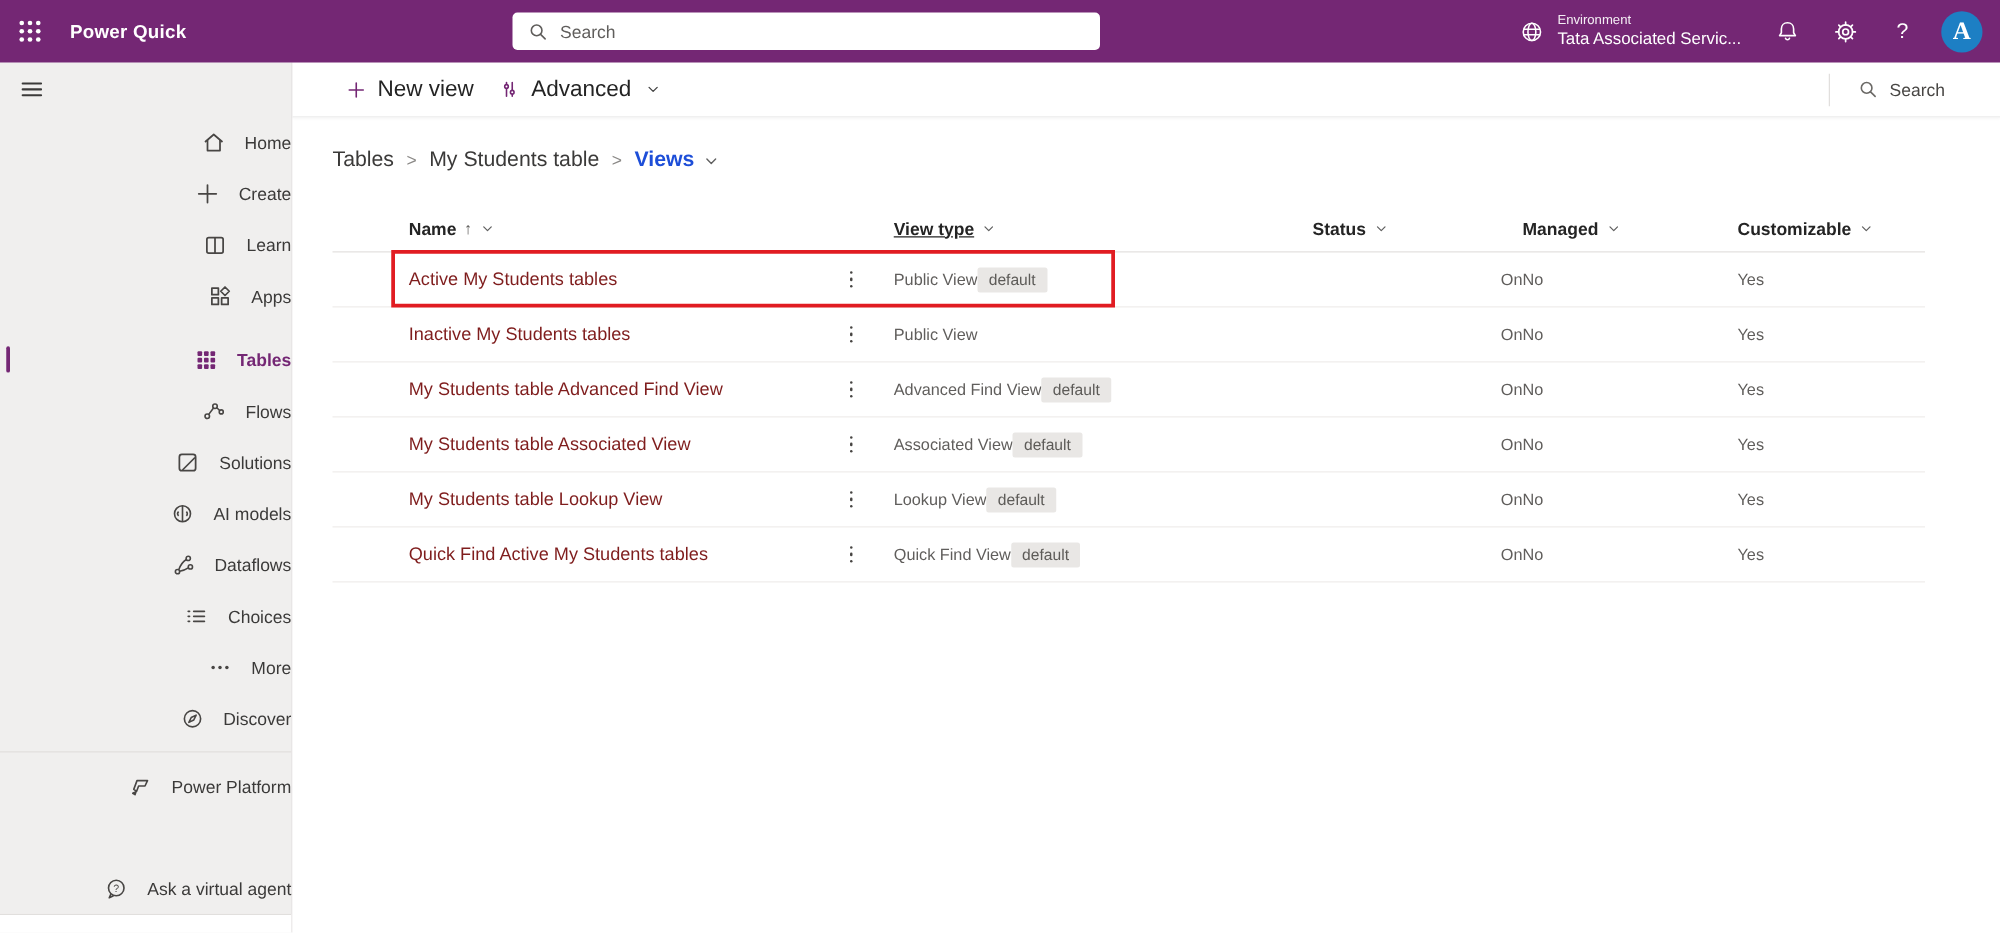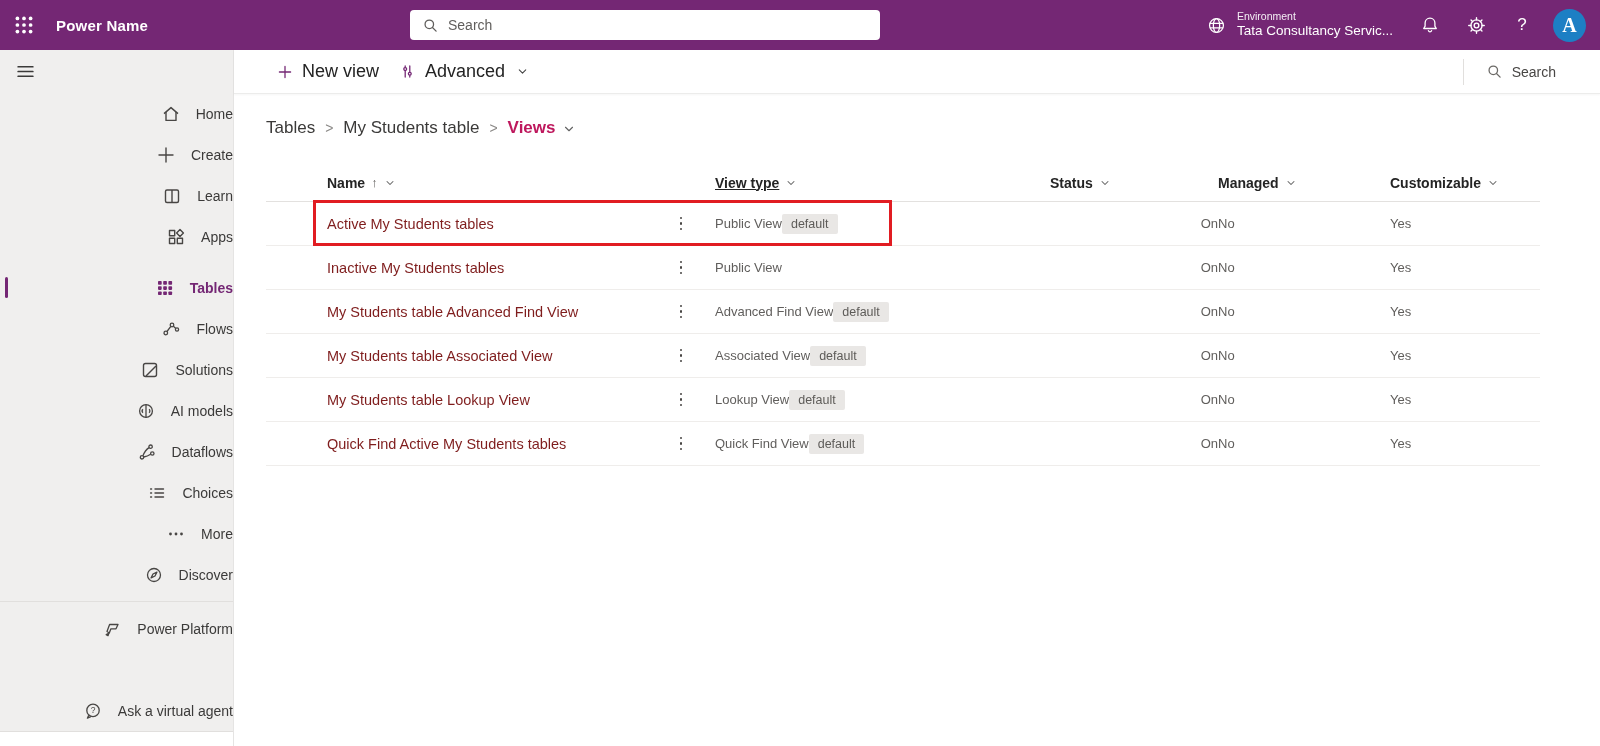--- a/index.html
+++ b/index.html
@@ -55,21 +55,21 @@
   .cmd-chevron{color:#424242;display:flex;margin-left:2px;}
   .cmd-right{margin-left:auto;display:flex;align-items:center;gap:14px;}
   .cmd-vdivider{width:1px;height:26px;background:#e1dfdd;}
   .cmd-search{display:flex;align-items:center;gap:9px;font-size:14px;color:#484644;cursor:pointer;padding:0 26px 0 8px;}
   .cmd-search .sic{color:#6b6966;display:flex;}
 
   .content{padding:24px 0 0 32px;flex:1;}
   .breadcrumb{display:flex;align-items:center;gap:10px;font-size:17px;color:#3b3a39;}
   .crumb{cursor:pointer;}
   .crumb-sep{color:#8a8886;font-size:14px;}
-  .crumb-last{font-weight:700;color:#be185d;display:flex;align-items:center;gap:7px;cursor:pointer;}
+  .crumb-last{font-weight:700;color:#1d4ed8;display:flex;align-items:center;gap:7px;cursor:pointer;}
   .crumb-last .chev{color:#616161;display:flex;margin-top:2px;}
 
   
   .vtable{width:1274px;margin-top:26px;}
   .tgrid{display:grid;grid-template-columns:61px 329px 50px 340px 172px 172px 1fr;align-items:center;}
   .thead{height:38px;border-bottom:1px solid #e3e1df;font-weight:700;font-size:14px;color:#242424;}
   .th{display:flex;align-items:center;gap:6px;cursor:pointer;}
   .sort-arrow{font-weight:400;color:#605e5c;font-size:13px;}
   .th .chev{color:#616161;display:flex;margin-top:1px;}
   .trow{height:44px;border-bottom:1px solid #efedeb;position:relative;font-size:13px;color:var(--text2);}
@@ -91,21 +91,21 @@
         <circle cx="10" cy="4" r="1.7"></circle>
         <circle cx="16" cy="4" r="1.7"></circle>
         <circle cx="4" cy="10" r="1.7"></circle>
         <circle cx="10" cy="10" r="1.7"></circle>
         <circle cx="16" cy="10" r="1.7"></circle>
         <circle cx="4" cy="16" r="1.7"></circle>
         <circle cx="10" cy="16" r="1.7"></circle>
         <circle cx="16" cy="16" r="1.7"></circle>
       </svg>
   </div>
-  <div class="app-title">Power Name</div>
+  <div class="app-title">Power Quick</div>
 
   <div class="hdr-search">
     <span class="sic" style="display:flex;">
       <svg width="17" height="17" viewBox="0 0 20 20" fill="none" stroke="#5f5d5b" stroke-width="1.5">
           <circle cx="8.6" cy="8.6" r="5"></circle>
           <path d="M12.3 12.3 L16.6 16.6" stroke-linecap="round"></path>
         </svg>
     </span>
     <span>Search</span>
   </div>
@@ -114,21 +114,21 @@
     <div class="env-block">
       <span style="display:flex;">
         <svg width="21" height="21" viewBox="0 0 20 20" fill="none" stroke="#fff" stroke-width="1.2">
             <circle cx="10" cy="10" r="6.6"></circle>
             <ellipse cx="10" cy="10" rx="3" ry="6.6"></ellipse>
             <path d="M3.7 8h12.6M3.7 12.2h12.6"></path>
           </svg>
       </span>
       <span class="env-text">
         <span class="env-label">Environment</span>
-        <span class="env-name">Tata Consultancy Servic...</span>
+        <span class="env-name">Tata Associated Servic...</span>
       </span>
     </div>
     <div class="hdr-icon-btn">
       <span style="display:flex;">
         <svg width="20" height="20" viewBox="0 0 20 20" fill="none" stroke="#fff" stroke-width="1.3" stroke-linejoin="round">
             <path d="M10 3.2c-2.9 0-4.9 2.1-4.9 4.9v3.1L3.7 13.5h12.6l-1.4-2.3V8.1c0-2.8-2-4.9-4.9-4.9z"></path>
             <path d="M8.4 15.6c.3.9 1.3 1.2 1.6 1.2s1.3-.3 1.6-1.2" stroke-linecap="round"></path>
           </svg>
       </span>
     </div>

